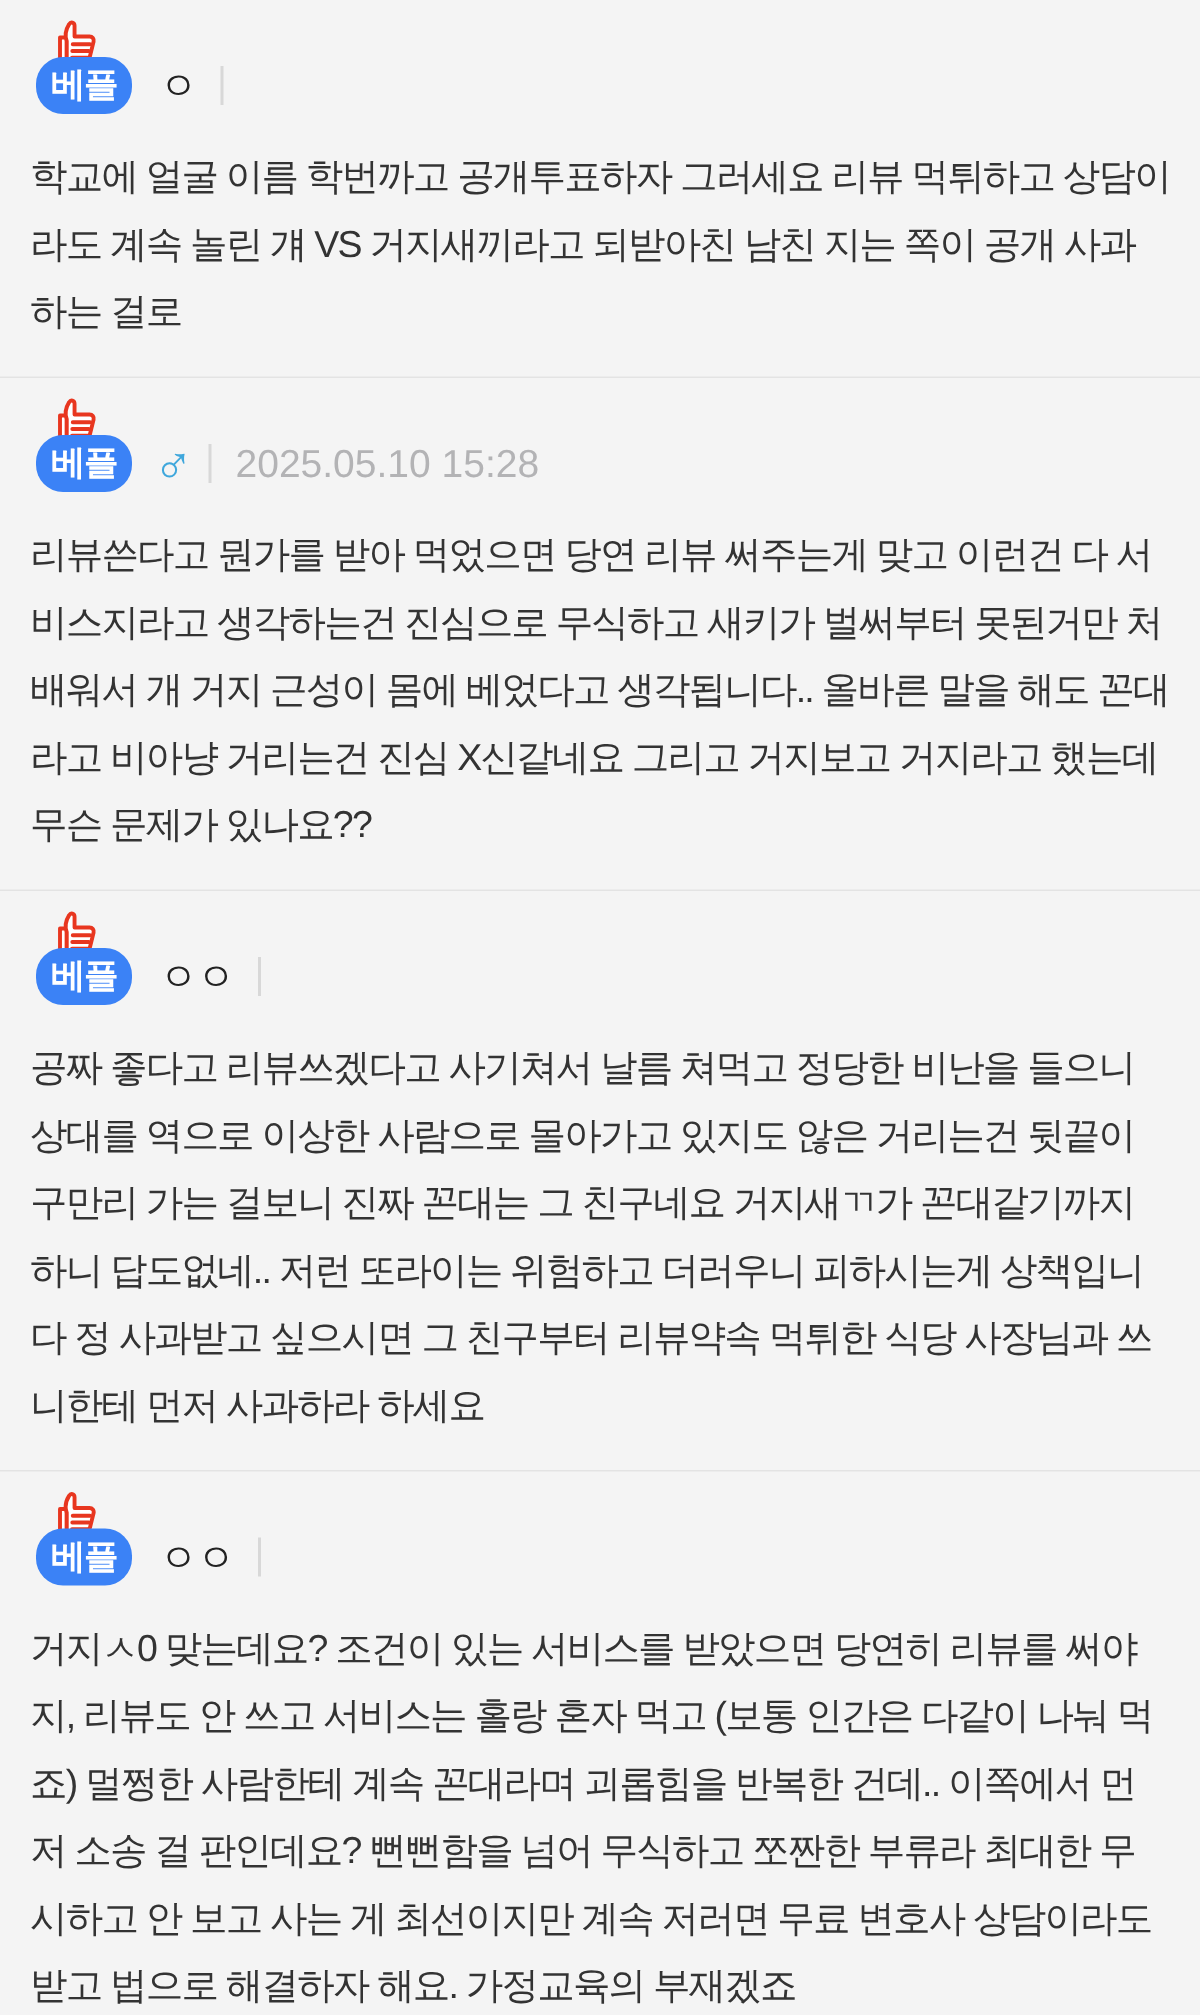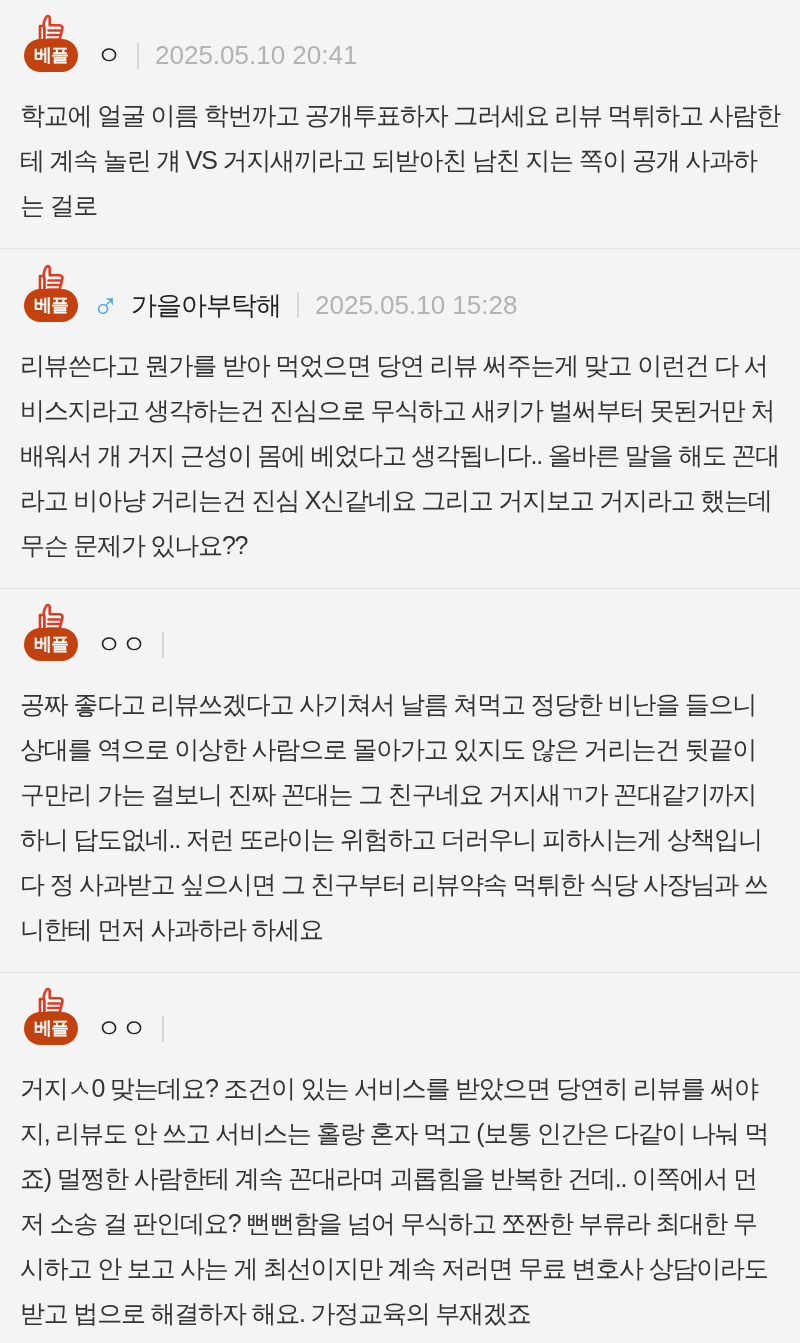--- a/index.html
+++ b/index.html
@@ -25,23 +25,23 @@
     margin-left: 4px;
   }
   .thumb-icon {
     position: absolute;
     top: -27px;
     left: 10px;
   }
   .badge-label {
     position: relative;
     display: inline-block;
-    background: #c2410c;
+    background: #3b82f6;
     color: #ffffff;
-    font-size: 18px;
+    font-size: 23px;
     font-weight: 700;
     line-height: 1;
     padding: 7px 10px 8px 10px;
     border-radius: 18px;
     letter-spacing: -1px;
   }
   .username {
     margin-left: 18px;
     font-size: 26px;
     color: #222222;
@@ -83,37 +83,35 @@
     <span class="badge-wrap">
       <svg class="thumb-icon" width="36" height="34" viewBox="0 0 36 34" fill="none" stroke="#e8361f" stroke-width="2.6" stroke-linecap="round" stroke-linejoin="round">
         <path d="M6 14 h4.5 v17 H6 z" fill="#fff"></path>
         <path d="M10.5 16.5 c-1.6-4.2 -1-7.2 1.6-11.4 c1.1-1.9 3.6-1.2 3.6 1 v7.2 h10 c1.9 0 3.1 1.7 2.7 3.4 l-2.4 9.6 c-.4 1.6 -1.8 2.6 -3.4 2.6 h-12.1 z" fill="#fff"></path>
         <path d="M14.5 18.5 h11.5 M14.2 23 h11 M14 27.5 h10.5"></path>
       </svg>
       <span class="badge-label">베플</span>
     </span>
     <span class="username">ㅇ</span>
     <span class="vbar"></span>
-    <span class="timestamp">2025.05.10 20:41</span>
   </header>
-  <p class="comment-text">학교에 얼굴 이름 학번까고 공개투표하자 그러세요 리뷰 먹튀하고 사람한테 계속 놀린 걔 VS 거지새끼라고 되받아친 남친 지는 쪽이 공개 사과하는 걸로</p>
+  <p class="comment-text">학교에 얼굴 이름 학번까고 공개투표하자 그러세요 리뷰 먹튀하고 상담이라도 계속 놀린 걔 VS 거지새끼라고 되받아친 남친 지는 쪽이 공개 사과하는 걸로</p>
 </article>
 
 <article class="comment">
   <header class="comment-header">
     <span class="badge-wrap">
       <svg class="thumb-icon" width="36" height="34" viewBox="0 0 36 34" fill="none" stroke="#e8361f" stroke-width="2.6" stroke-linecap="round" stroke-linejoin="round">
         <path d="M6 14 h4.5 v17 H6 z" fill="#fff"></path>
         <path d="M10.5 16.5 c-1.6-4.2 -1-7.2 1.6-11.4 c1.1-1.9 3.6-1.2 3.6 1 v7.2 h10 c1.9 0 3.1 1.7 2.7 3.4 l-2.4 9.6 c-.4 1.6 -1.8 2.6 -3.4 2.6 h-12.1 z" fill="#fff"></path>
         <path d="M14.5 18.5 h11.5 M14.2 23 h11 M14 27.5 h10.5"></path>
       </svg>
       <span class="badge-label">베플</span>
     </span>
     <span class="male-symbol">♂</span>
-    <span class="username">가을아부탁해</span>
     <span class="vbar"></span>
     <span class="timestamp">2025.05.10 15:28</span>
   </header>
   <p class="comment-text">리뷰쓴다고 뭔가를 받아 먹었으면 당연 리뷰 써주는게 맞고 이런건 다 서비스지라고 생각하는건 진심으로 무식하고 새키가 벌써부터 못된거만 처배워서 개 거지 근성이 몸에 베었다고 생각됩니다.. 올바른 말을 해도 꼰대라고 비아냥 거리는건 진심 X신같네요 그리고 거지보고 거지라고 했는데 무슨 문제가 있나요??</p>
 </article>
 
 <article class="comment">
   <header class="comment-header">
     <span class="badge-wrap">
       <svg class="thumb-icon" width="36" height="34" viewBox="0 0 36 34" fill="none" stroke="#e8361f" stroke-width="2.6" stroke-linecap="round" stroke-linejoin="round">

